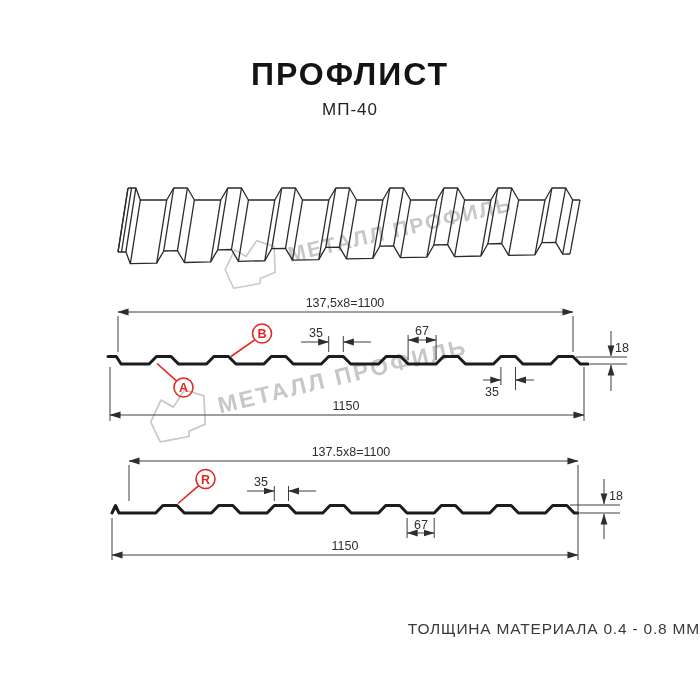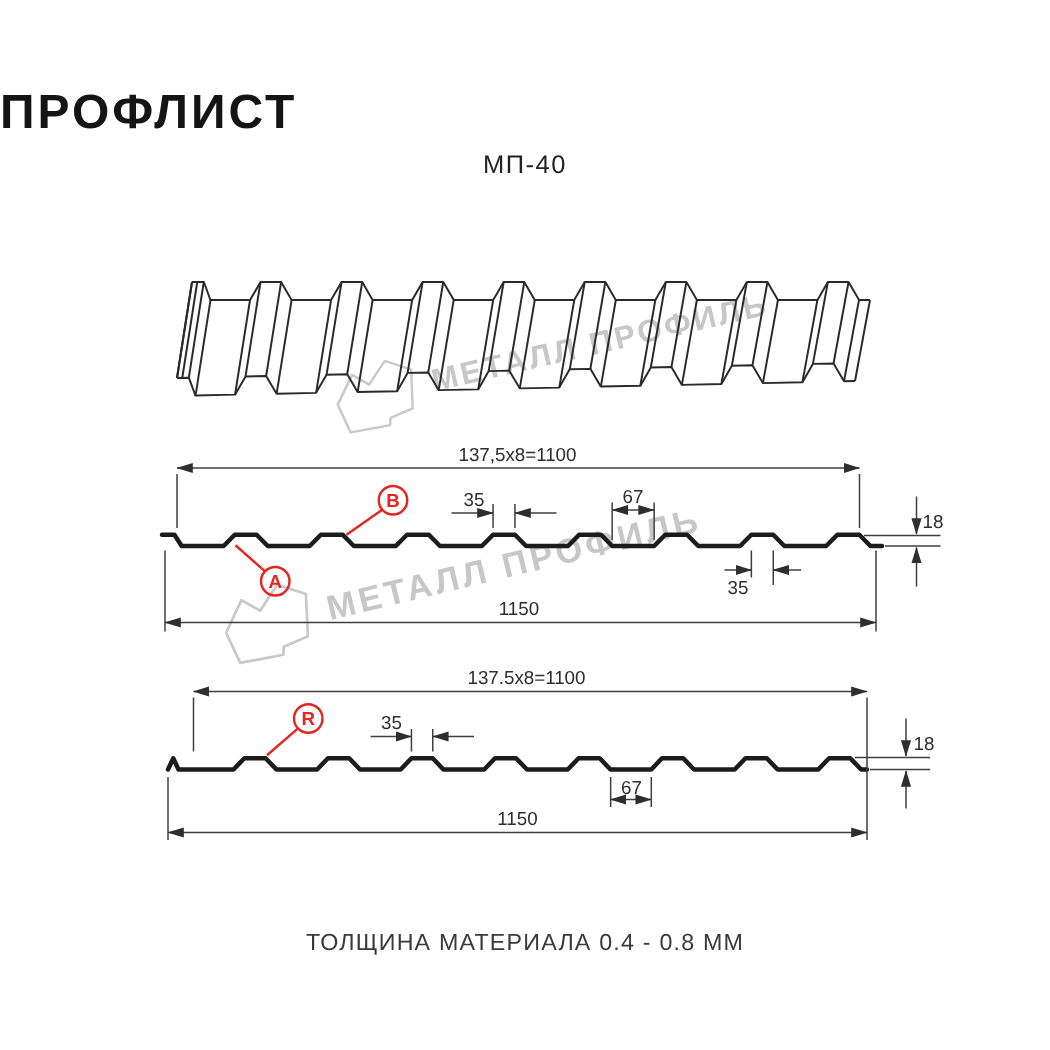--- a/index.html
+++ b/index.html
@@ -1,22 +1,22 @@
 <!DOCTYPE html>
 <html><head>
 <meta charset="utf-8">
 <style>
   html,body{margin:0;padding:0;background:#ffffff;}
   .stage{position:relative;width:700px;height:700px;background:#ffffff;overflow:hidden;
          font-family:"Liberation Sans",sans-serif;}
-  .title{position:absolute;left:0;top:57px;width:700px;
+  .title{position:absolute;left:0;top:57px;width:700px;text-align:center;
          font-size:32px;line-height:34px;font-weight:800;letter-spacing:2px;color:#141414;z-index:3;}
   .subtitle{position:absolute;left:0;top:100px;width:700px;text-align:center;
          font-size:17px;font-weight:500;letter-spacing:1px;color:#232323;z-index:3;}
-  .footer{position:absolute;left:0;top:620px;width:700px;text-align:center;
+  .footer{position:absolute;left:0;top:620px;width:700px;text-align:right;
          font-size:15.5px;font-weight:500;letter-spacing:.8px;color:#3a3a3a;z-index:3;}
   .wm{position:absolute;display:flex;align-items:center;z-index:1;
       transform-origin:left center;color:#c7c7c7;}
   .wm1{left:224px;top:248px;transform:rotate(-13deg);}
   .wm2{left:150px;top:398px;transform:rotate(-13.5deg);}
   .wm-text{font-weight:700;white-space:nowrap;margin-left:10px;letter-spacing:2px;}
   .wm1 .wm-text{font-size:21px;}
   .wm2 .wm-text{font-size:23px;letter-spacing:2.5px;}
   svg.drawing{position:absolute;left:0;top:0;z-index:2;}
   .profile-line{fill:none;stroke:#1c1c1c;stroke-width:3;stroke-linejoin:round;stroke-linecap:round;}

